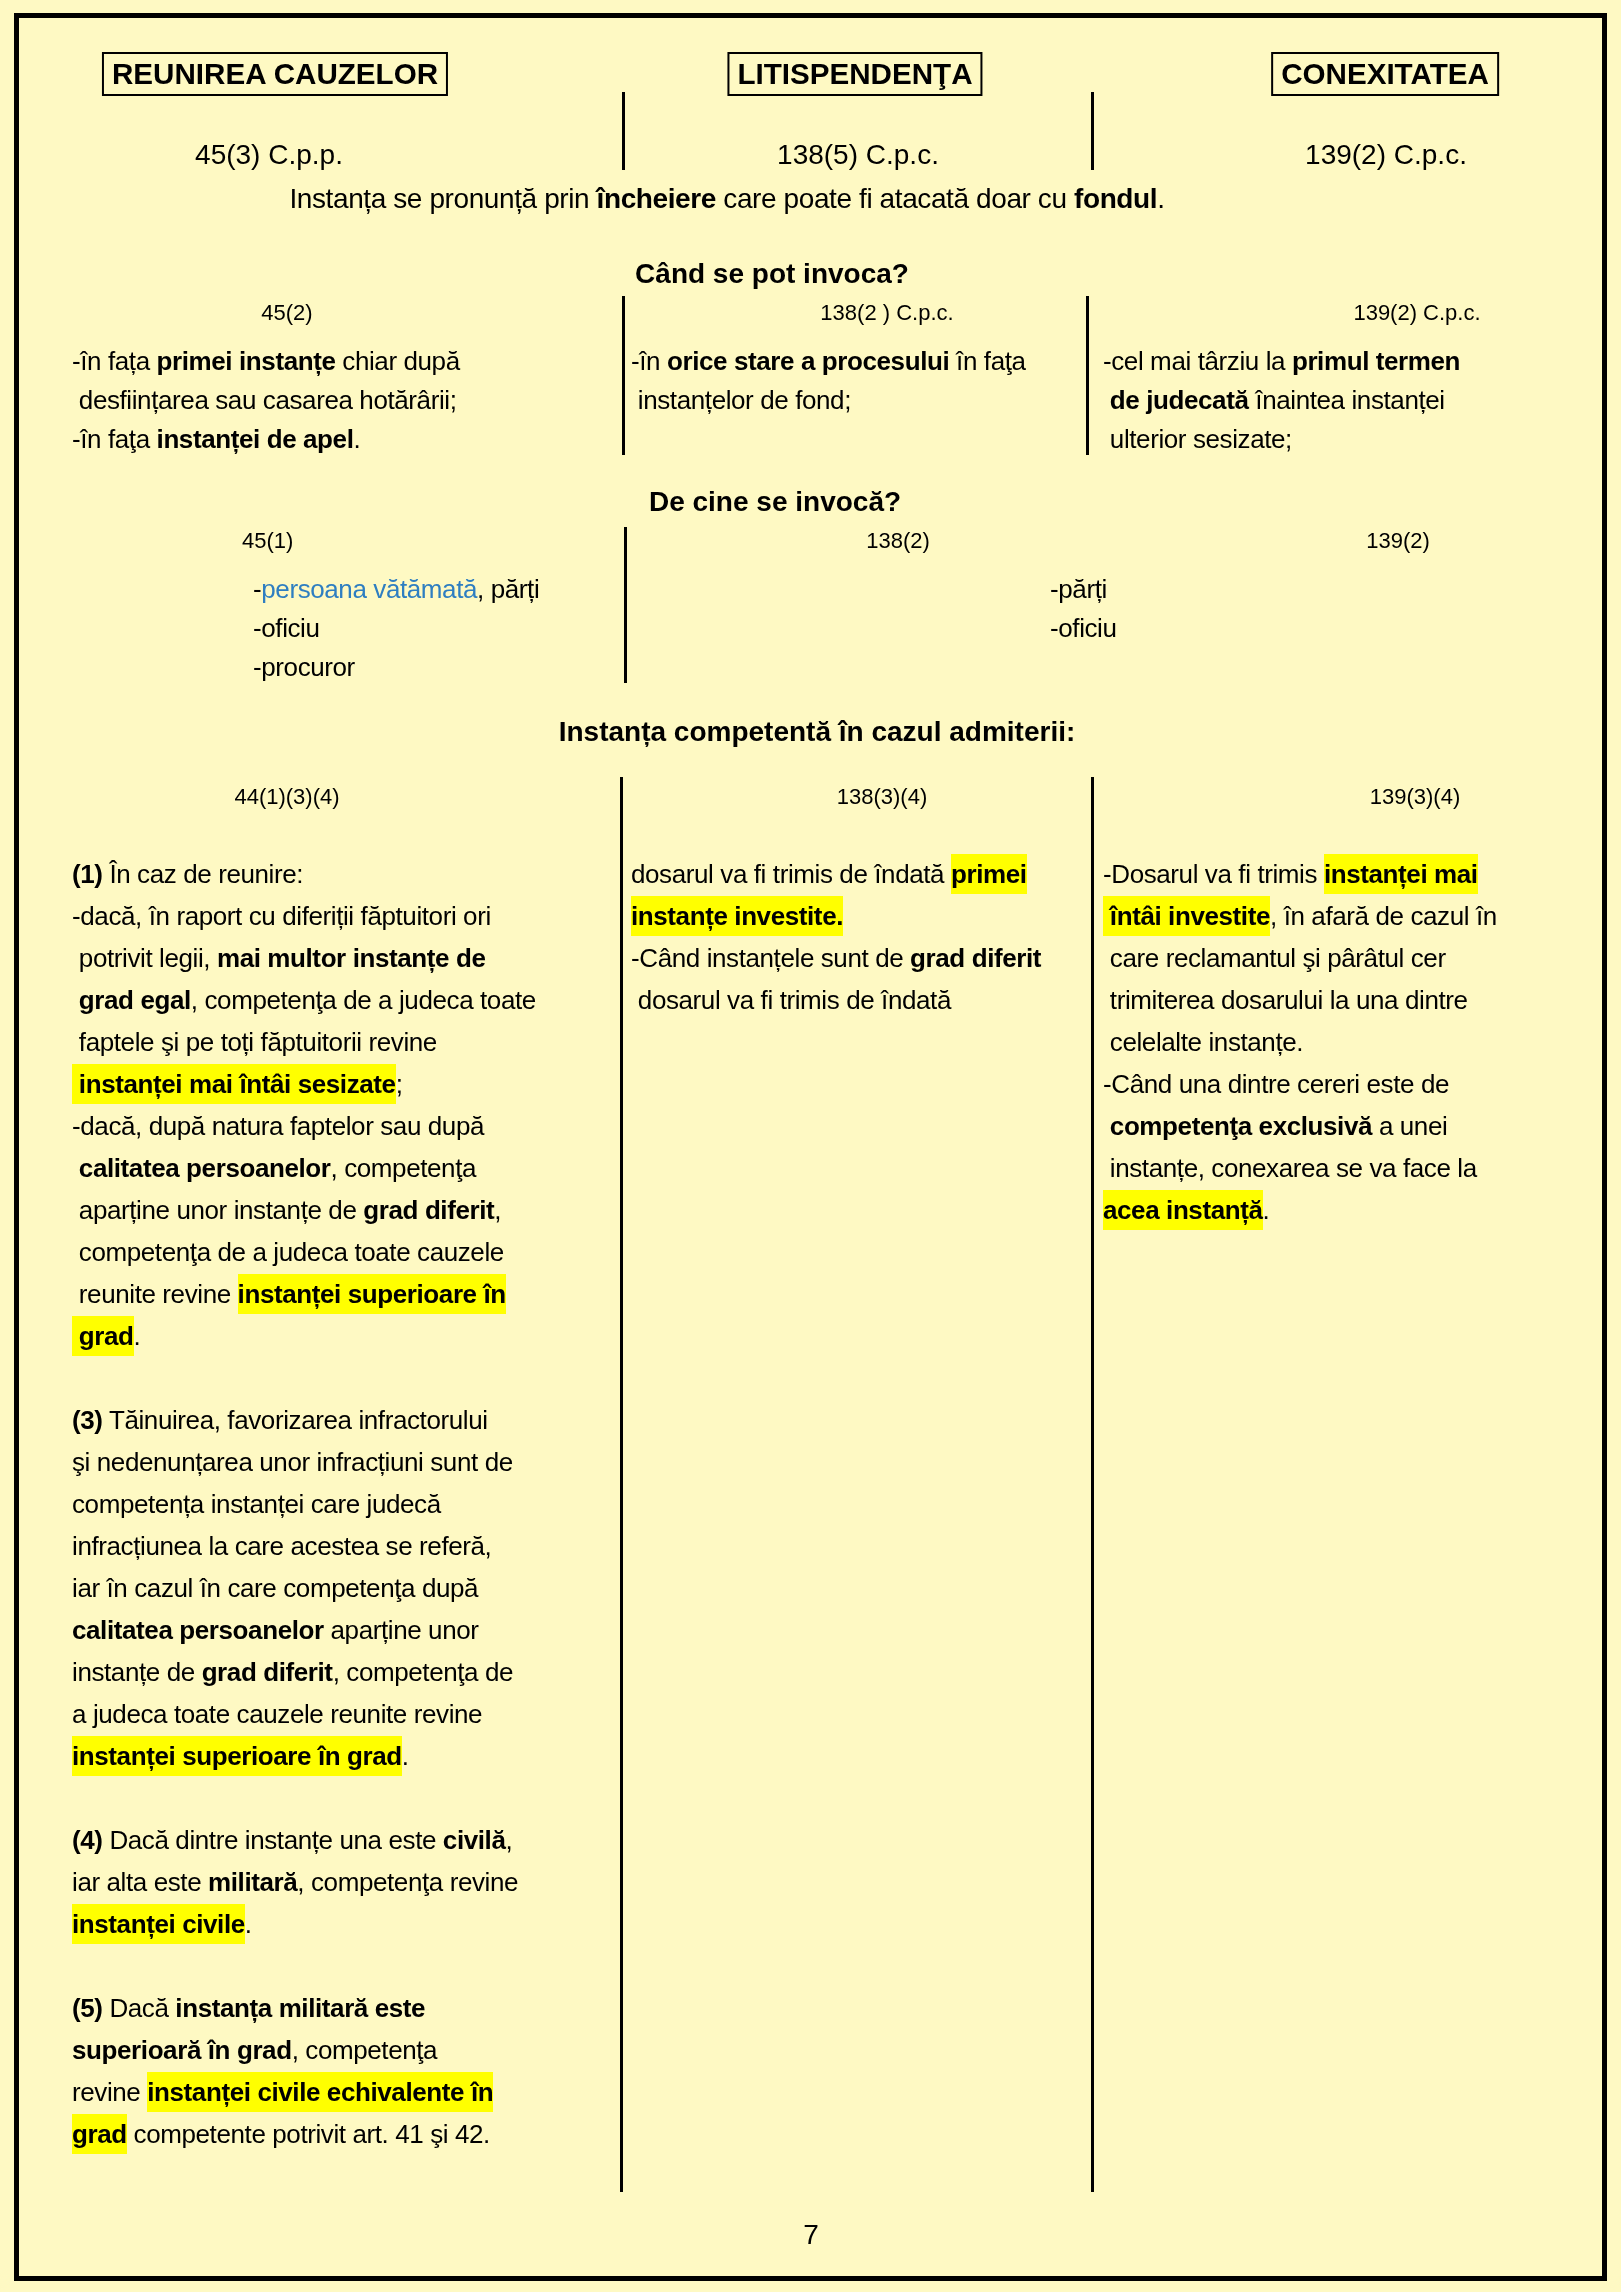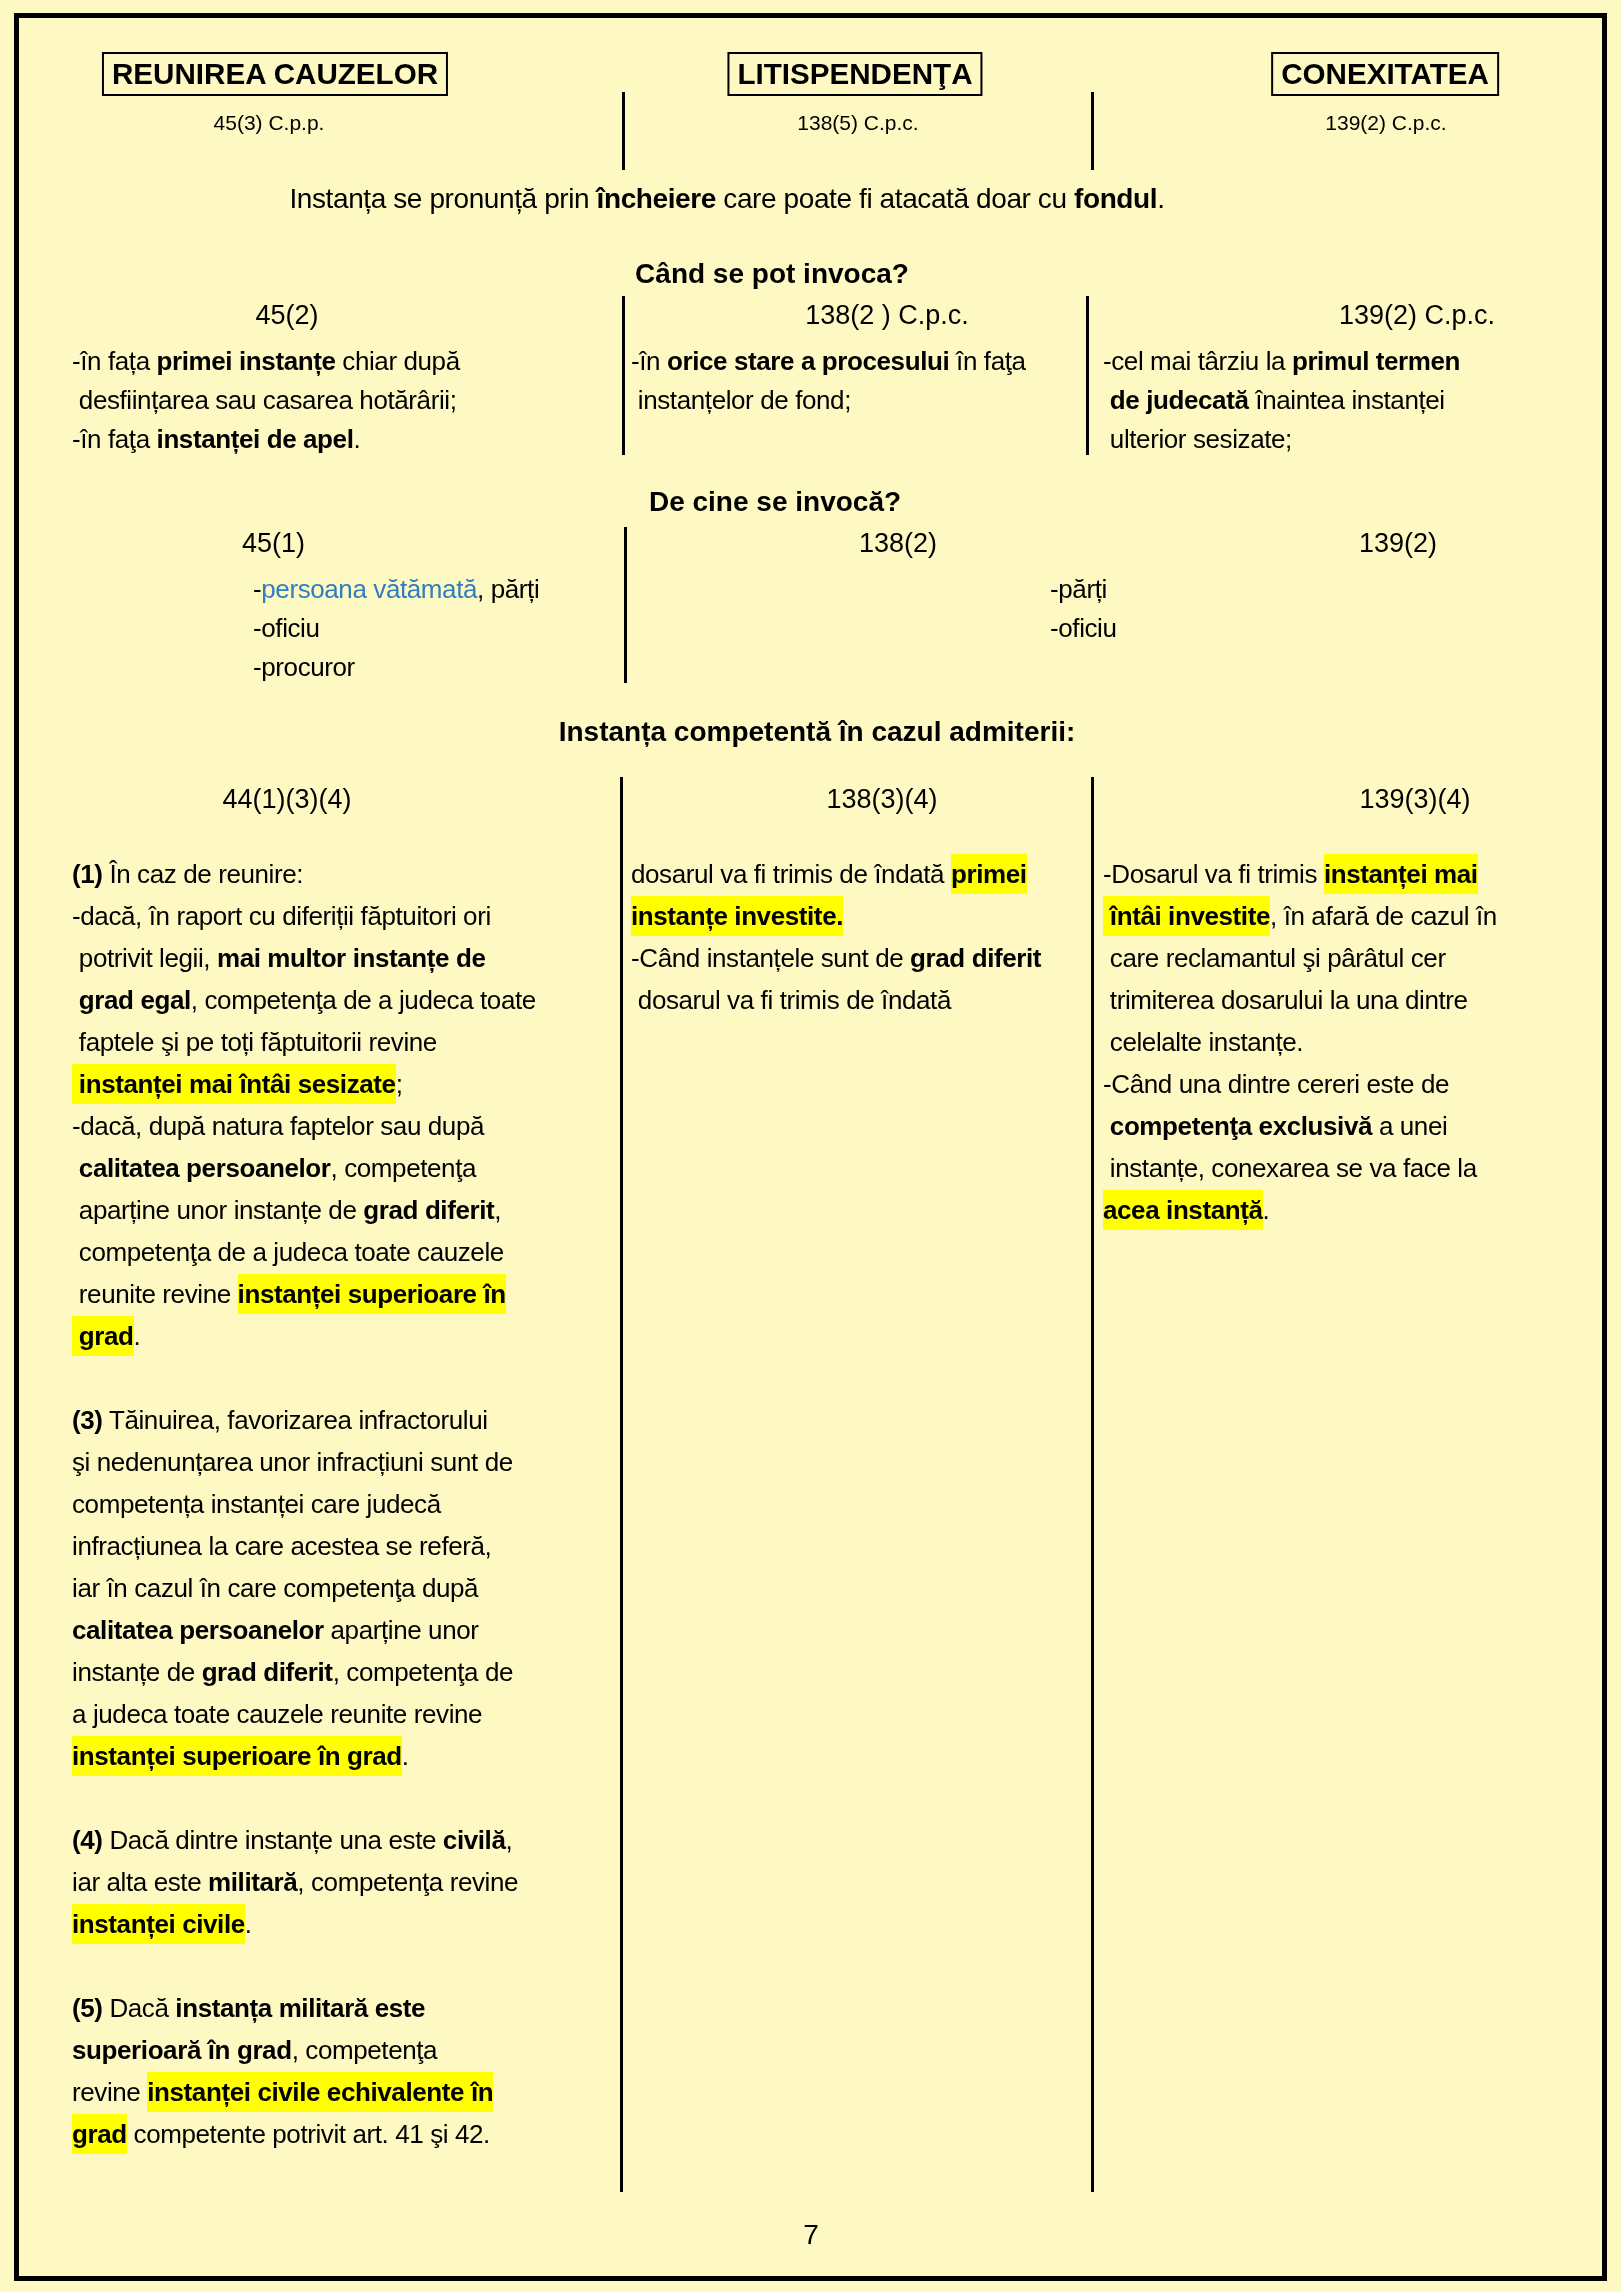--- a/index.html
+++ b/index.html
@@ -14,23 +14,23 @@
   .page-border{
     position:absolute;left:14.3px;top:12.5px;width:1593px;height:2268px;
     border:5.4px solid #000;box-sizing:border-box;
   }
   .vline{position:absolute;width:2.7px;background:#000;}
   .hdr-box{
     position:absolute;transform:translateX(-50%);
     border:2.7px solid #000;padding:0.9px 8px;
     font-weight:bold;font-size:29.6px;line-height:38px;white-space:nowrap;
   }
-  .ref{position:absolute;transform:translateX(-50%);font-size:21px;white-space:nowrap;}
+  .ref{position:absolute;transform:translateX(-50%);font-size:28px;white-space:nowrap;margin-top:28px;}
   .sec-title{position:absolute;transform:translateX(-50%);font-weight:bold;font-size:28px;white-space:nowrap;}
-  .col-header{position:absolute;font-size:27px;white-space:nowrap;}
+  .col-header{position:absolute;font-size:22px;white-space:nowrap;}
   .ctr{transform:translateX(-50%);}
   .lines{position:absolute;font-size:26px;letter-spacing:-0.4px;}
   .lines .tline{white-space:pre;}
   .s12 .tline{height:39px;line-height:39px;}
   .s3 .tline{height:42px;line-height:42px;}
   .intro{position:absolute;transform:translateX(-50%);font-size:28px;letter-spacing:-0.4px;}
   .intro .tline{white-space:pre;height:36px;line-height:36px;}
   .b{font-weight:bold;}
   .i{margin-top:20px;}
   .hl{background:#ffff00;padding:5.4px 0;}

